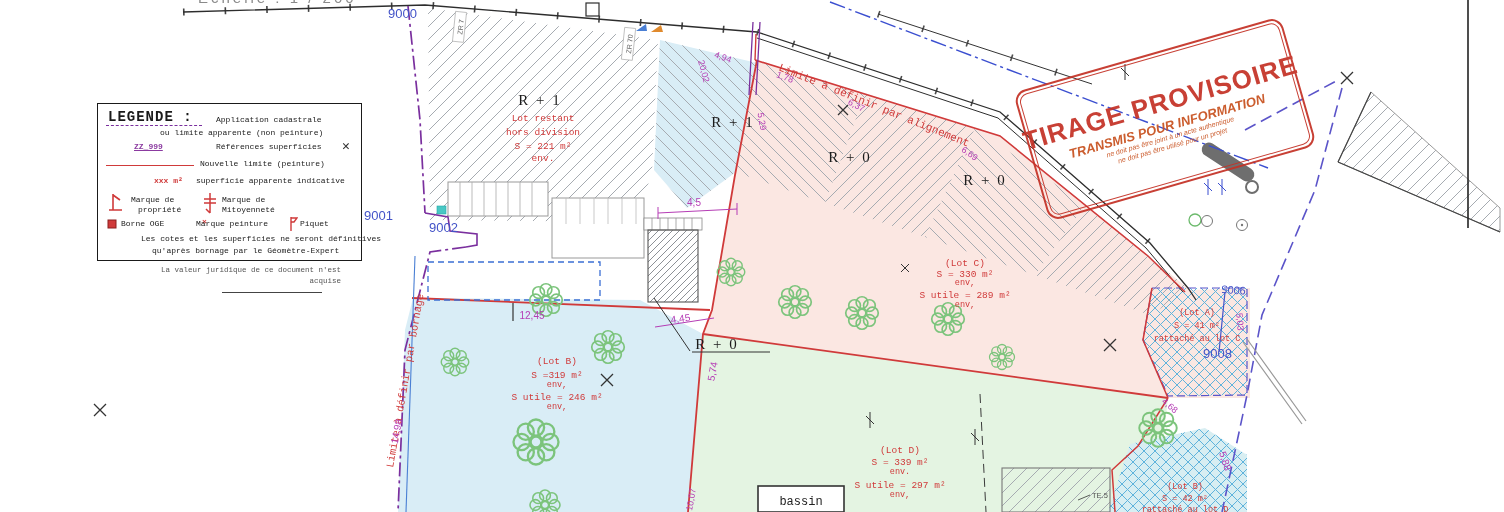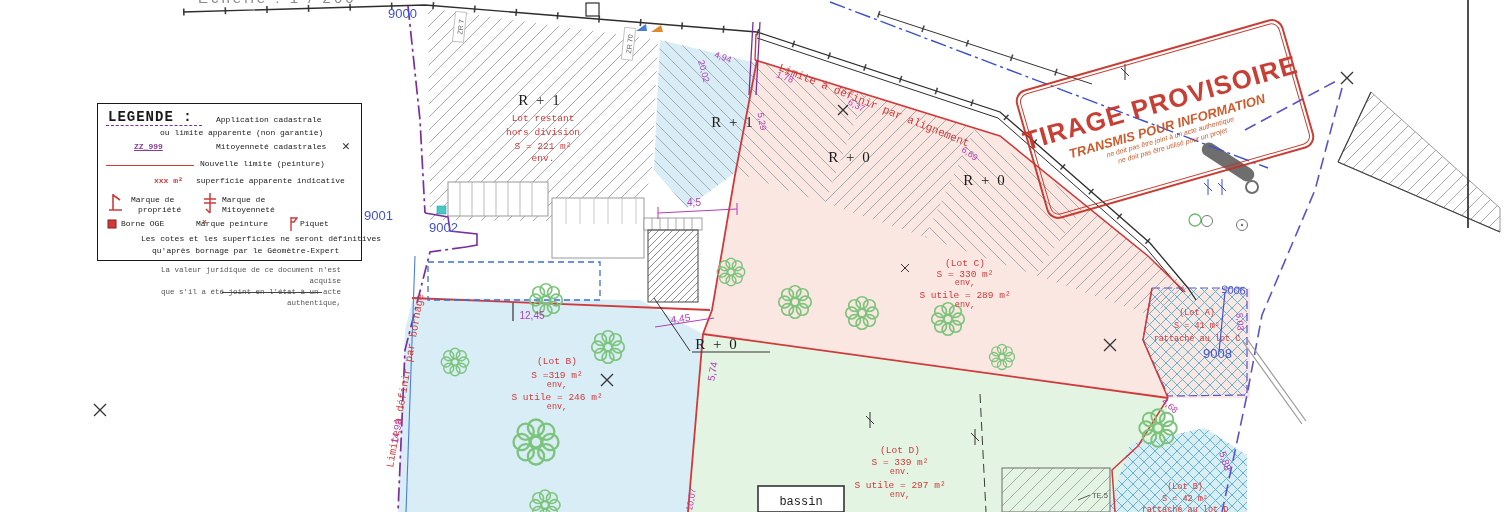--- a/index.html
+++ b/index.html
@@ -291,23 +291,23 @@
       <text x="801" y="505" text-anchor="middle" style="font:12px 'Liberation Mono',monospace;fill:#222">bassin</text>
       <text class="t-misc" x="1092" y="498">TE.5</text>
     </g>
   </svg>
 
   
   <div class="legend">
     <div class="abs lg-title">LEGENDE :</div>
     <div class="abs lg-dash"></div>
     <div class="abs" style="left:118px;top:11px">Application cadastrale</div>
-    <div class="abs" style="left:62px;top:24px">ou limite apparente (non garantie)</div>
+    <div class="abs" style="left:62px;top:24px">ou limite apparente (non peinture)</div>
     <div class="abs purple" style="left:36px;top:38px;text-decoration:underline">ZZ_999</div>
-    <div class="abs" style="left:118px;top:38px">Mitoyenneté cadastrales</div>
+    <div class="abs" style="left:118px;top:38px">Références superficies</div>
     <div class="abs lg-x">✕</div>
     <div class="abs lg-red"></div>
     <div class="abs" style="left:102px;top:55px">Nouvelle limite (peinture)</div>
     <div class="abs red" style="left:38px;top:72px;font-weight:bold">xxx m²</div>
     <div class="abs" style="left:98px;top:72px">superficie apparente indicative</div>
 
     <div class="abs" style="left:10px;top:88px">
       <svg width="18" height="22">
           <path d="M5,2 v16 M1,18 h13 M5,3 l7,5" stroke="#d03a3a" stroke-width="1.6" fill="none"></path>
         </svg>
@@ -336,21 +336,20 @@
         </svg>
     </div>
     <div class="abs" style="left:202px;top:115px">Piquet</div>
 
     <div class="abs lg-note" style="left:11px;top:130px">Les cotes et les superficies ne seront définitives</div>
     <div class="abs lg-note" style="left:22px;top:142px">qu'après bornage par le Géomètre-Expert</div>
   </div>
 
   <div class="footer-note">
     <div>La valeur juridique de ce document n'est acquise</div>
-    <div>que s'il a été joint en l'état à un acte authentique,</div>
   </div>
   <div class="footer-line"></div>
 
   
   <div class="stamp">
     <div class="outer"></div>
     <div class="inner">
       <div class="l1">TIRAGE PROVISOIRE</div>
       <div class="l2">TRANSMIS POUR INFORMATION</div>
       <div class="l3">ne doit pas être joint à un acte authentique</div>

